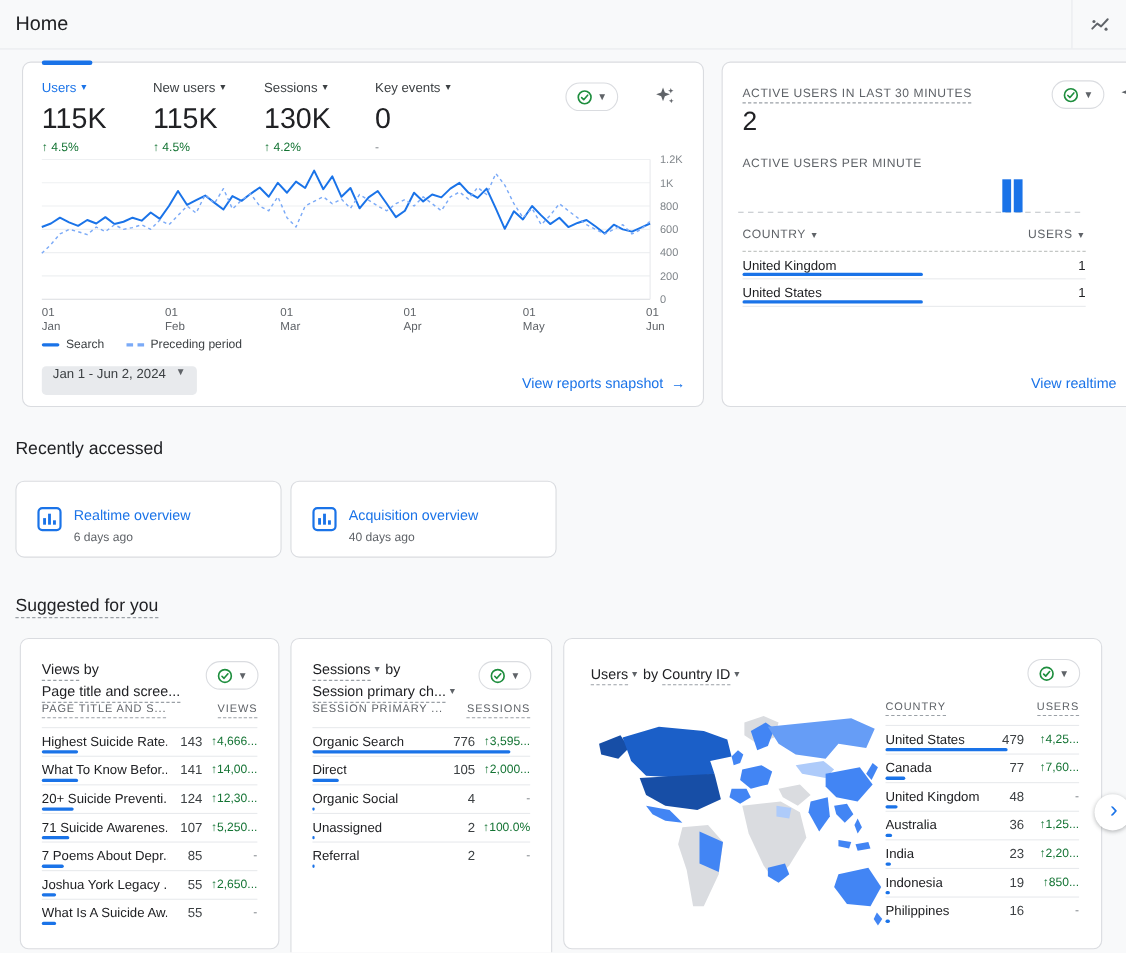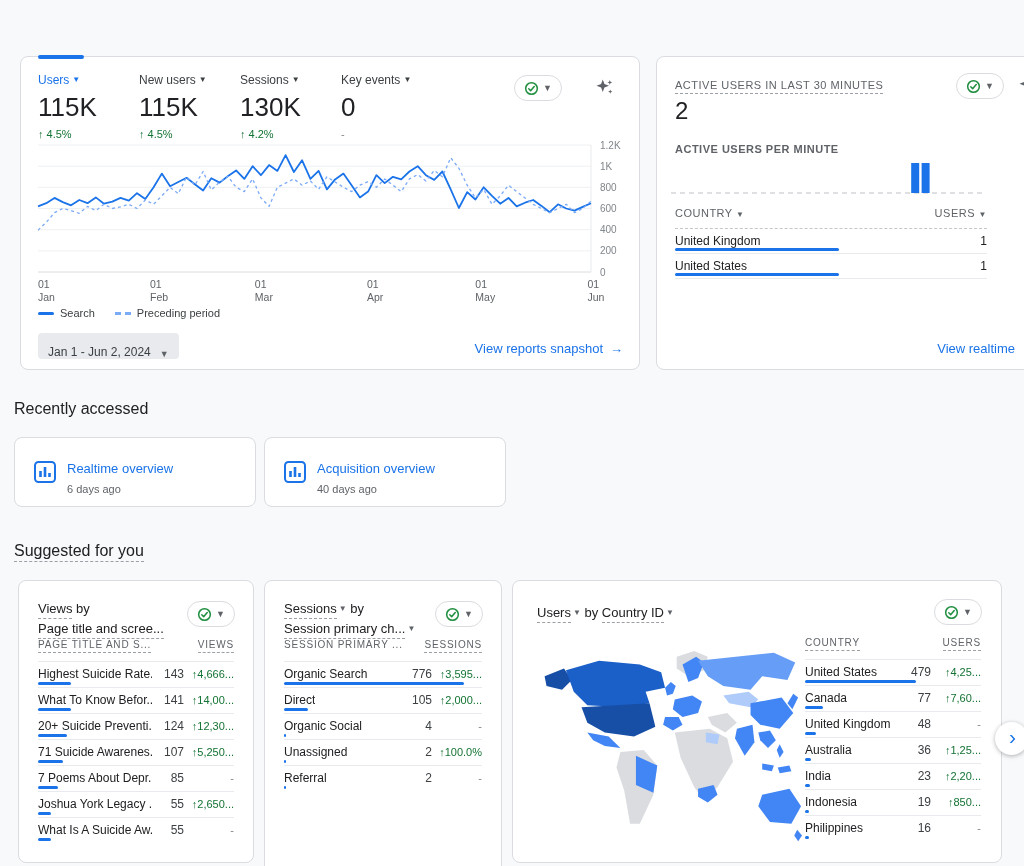--- a/index.html
+++ b/index.html
@@ -37,28 +37,28 @@
   .trend{position:absolute;left:17px;top:84px;width:600px;height:160px;}
   #trend-svg{position:absolute;left:0;top:0;overflow:visible;}
   #trend-svg text{font-family:"Liberation Sans",sans-serif;}
   .x-labels{position:absolute;left:0;top:137px;width:553px;font-size:10.5px;color:#5f6368;}
   .x-label{position:absolute;line-height:13px;white-space:pre;}
   .legend{position:absolute;left:17px;top:250px;display:flex;align-items:center;gap:6px;font-size:11px;color:#3c4043;}
   .sw{display:inline-block;}
   .sw.solid{width:16px;height:3px;background:#1a73e8;border-radius:2px;}
   .sw.dashed{width:16px;height:0;border-top:3px dashed #7baaf7;margin-left:14px;}
   .date-pill{position:absolute;left:17px;bottom:10px;height:26px;padding:0 10px;background:#e8eaed;border:none;
-             border-radius:4px;font-size:12px;color:#3c4043;display:flex;align-items:flex-end;gap:9px;cursor:pointer;}
+             border-radius:4px;font-size:12px;color:#3c4043;display:flex;align-items:flex-start;gap:9px;cursor:pointer;}
   .blue-link{position:absolute;right:16px;bottom:13px;font-size:13px;font-weight:500;color:#1a73e8;cursor:pointer;
              display:flex;align-items:center;gap:7px;}
   
   .rt-title{position:absolute;left:18px;top:22px;font-size:11px;font-weight:500;letter-spacing:.5px;color:#5f6368;}
   .du{border-bottom:1px dashed #9aa0a6;padding-bottom:2px;}
   .rt-value{position:absolute;left:18px;top:40px;font-size:24px;color:#202124;}
-  .rt-sub{position:absolute;left:18px;top:86px;font-size:11px;font-weight:700;letter-spacing:.5px;color:#5f6368;}
+  .rt-sub{position:absolute;left:18px;top:86px;font-size:11px;font-weight:400;letter-spacing:.5px;color:#5f6368;}
   #minute-svg{position:absolute;left:14px;top:100px;}
   .rt-table{position:absolute;left:18px;top:150px;width:312px;}
   .rt-head{display:flex;justify-content:space-between;font-size:11px;font-weight:500;letter-spacing:.5px;
            color:#5f6368;padding-bottom:9px;border-bottom:1px dashed #c4c7c5;}
   .rt-head span{cursor:pointer;}
   .rt-row{position:relative;height:24px;border-bottom:1px solid #e8eaed;}
   .rt-line{display:flex;justify-content:space-between;font-size:12px;color:#202124;padding-top:5px;}
   .mini-bar{position:absolute;left:0;bottom:2px;height:3px;background:#1a73e8;border-radius:2px;}
   
   .section-title{position:absolute;font-size:16px;font-weight:400;color:#202124;margin:0;}
@@ -89,20 +89,30 @@
   .next-btn{position:absolute;left:995px;top:722px;width:33px;height:33px;border-radius:50%;background:#fff;border:none;
             box-shadow:0 1px 4px rgba(60,64,67,.4);display:flex;align-items:center;justify-content:center;
             color:#1a73e8;font-size:21px;cursor:pointer;padding:0 0 3px 2px;}
   .ttl-caret{font-size:8px;color:#5f6368;vertical-align:2px;padding-left:2px;}
 </style>
 </head>
 <body>
 
 <div class="canvas">
 
+  <header class="topbar">
+    <h1 class="page-title">Home</h1>
+    <div class="topbar-right">
+      <svg width="22" height="22" viewBox="0 0 22 22">
+        <polyline points="4,15 8.5,10.5 12,13 18,6.5" fill="none" stroke="#5f6368" stroke-width="1.8" stroke-linecap="round" stroke-linejoin="round"></polyline>
+        <circle cx="5.5" cy="8.5" r="1.4" fill="#5f6368"></circle>
+        <circle cx="16.5" cy="15.5" r="1.4" fill="#5f6368"></circle>
+      </svg>
+    </div>
+  </header>
 
   <section class="card overview">
     <div class="tab-indicator"></div>
 
     <div class="metrics">
 
         <div class="metric selected">
           <div class="m-label">
             <span>Users</span>
             <span class="caret">▼</span>

